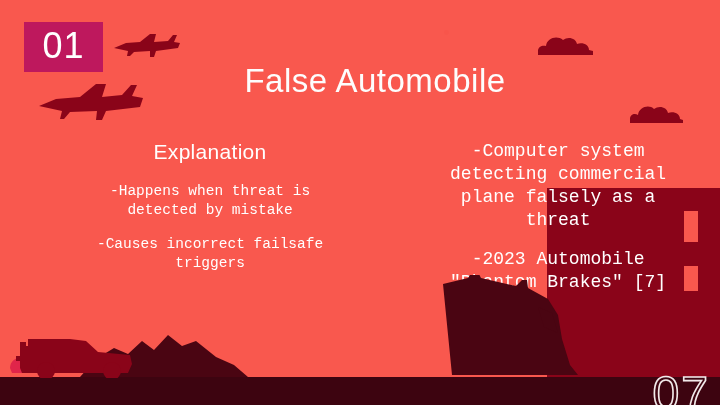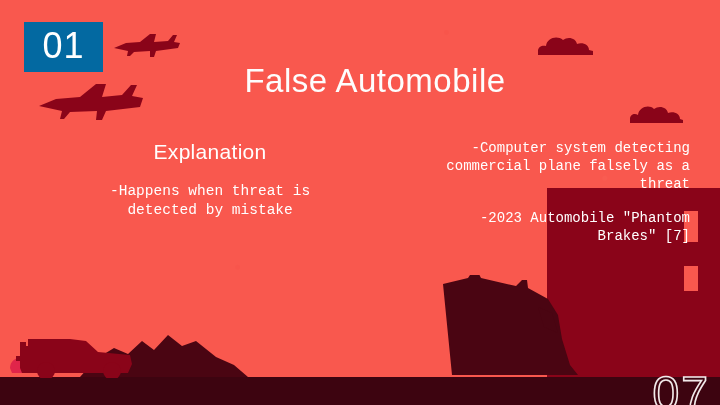--- a/index.html
+++ b/index.html
@@ -21,21 +21,21 @@
       radial-gradient(circle at 84% 44%, rgba(255,255,255,.04) 0 2px, transparent 3px),
       radial-gradient(circle at 33% 66%, rgba(0,0,0,.03) 0 2px, transparent 3px);
     pointer-events:none;
     mix-blend-mode:overlay;
   }
 
   
   .badge{
     position:absolute;left:24px;top:22px;
     width:79px;height:50px;
-    background:#0369a1;
+    background:#be185d;
     display:flex;align-items:center;justify-content:center;
   }
   .badge-num{
     color:#ffffff;
     font-size:36px;
     font-weight:400;
     letter-spacing:1px;
     line-height:1;
     transform:translateY(-1px);
   }
@@ -87,21 +87,21 @@
   .bullet{
     color:#ffffff;
     font-size:14.5px;
     line-height:1.28;
     margin:0 0 16px 0;
     font-weight:400;
     font-family:Liberation Mono, monospace;
   }
   .col-left{padding-left:40px;padding-right:40px;margin-left:40px;}
   .col-right{padding-left:46px;padding-right:30px;}
-  .col-right .bullet{font-size:14px;text-align:right;}
+  .col-right .bullet{font-size:18px;}
   .terrain{position:absolute;left:0;bottom:0;width:720px;height:130px;}
 
   
   .pagenum{
     position:absolute;right:10px;bottom:-13px;
     color:transparent;
     -webkit-text-stroke:1.6px #f2eaea;
     font-size:48px;
     font-weight:400;
     letter-spacing:2px;
@@ -142,20 +142,21 @@
     <span class="badge-num">01</span>
   </div>
 
   <h1 class="title">False Automobile</h1>
 
   <div class="cols">
 
     <div class="col col-left">
       <h2 class="col-head">Explanation</h2>
       <p class="bullet">-Happens when threat is detected by mistake</p>
+      <p class="bullet">-Causes incorrect failsafe triggers</p>
     </div>
 
     <div class="col col-right">
       <p class="bullet">-Computer system detecting commercial plane falsely as a threat</p>
       <p class="bullet">-2023 Automobile "Phantom Brakes" [7]</p>
     </div>
 
   </div>
 
   <svg class="terrain" viewBox="0 0 720 130" preserveAspectRatio="none">

